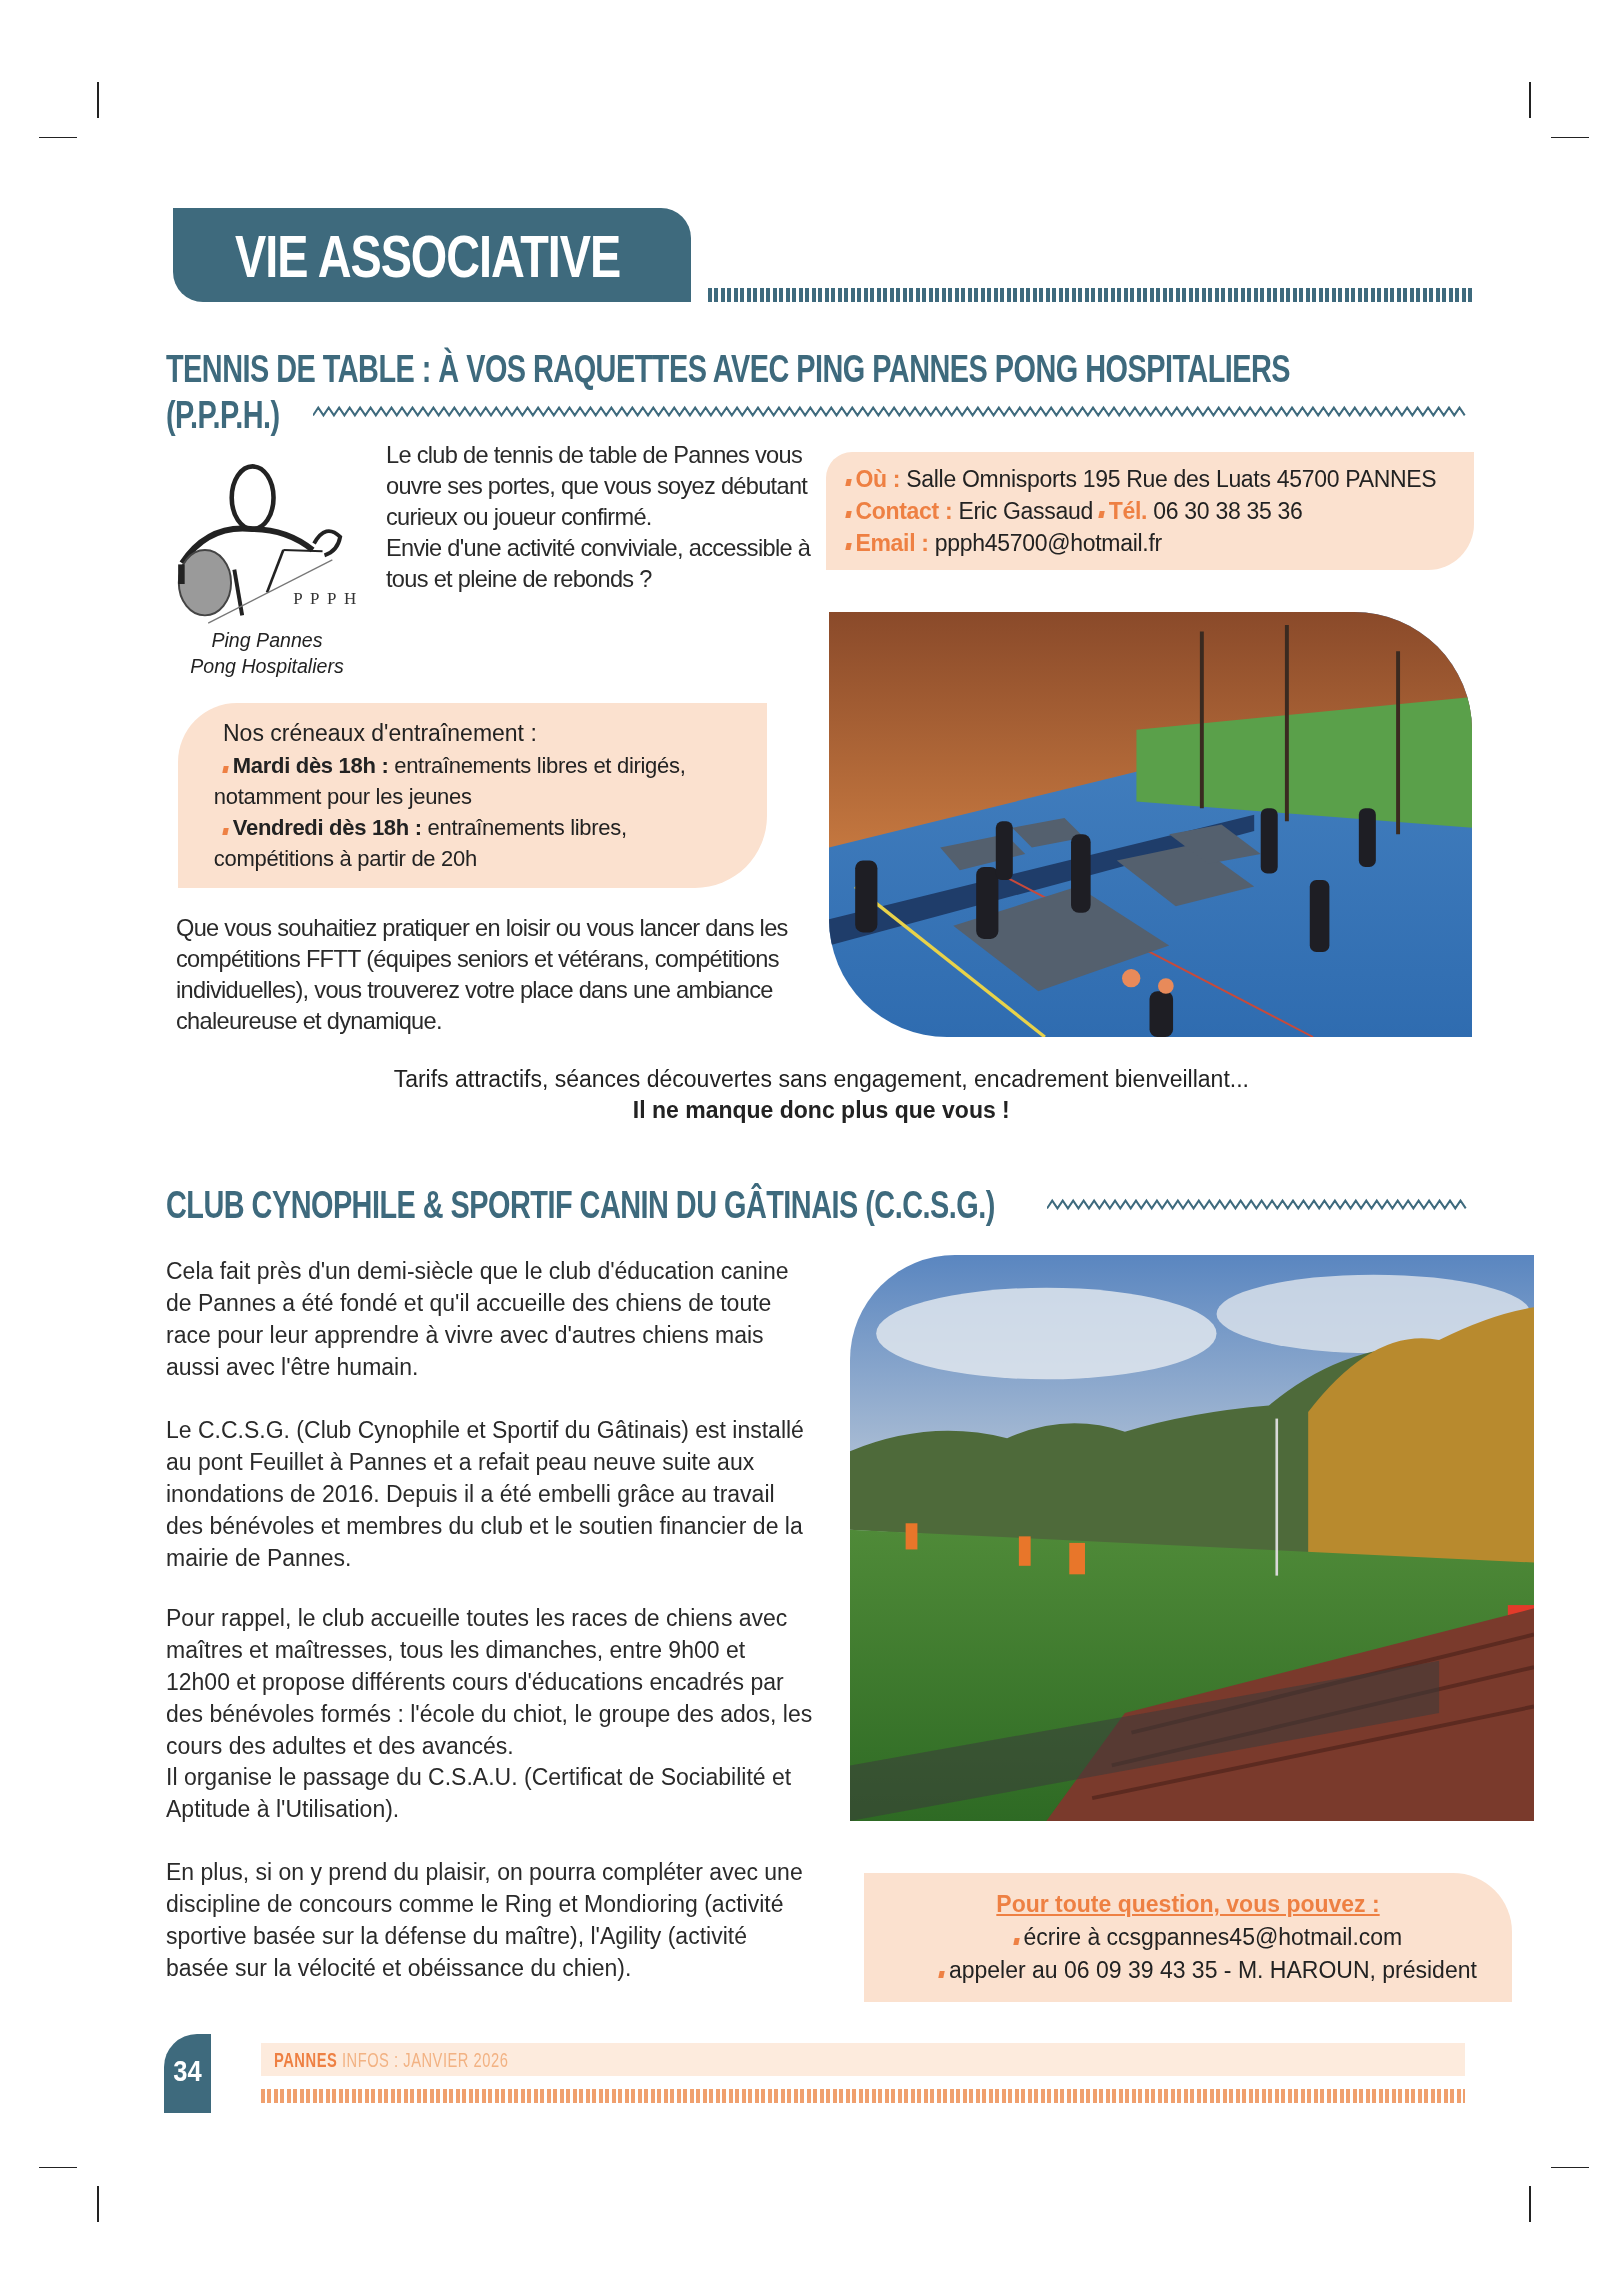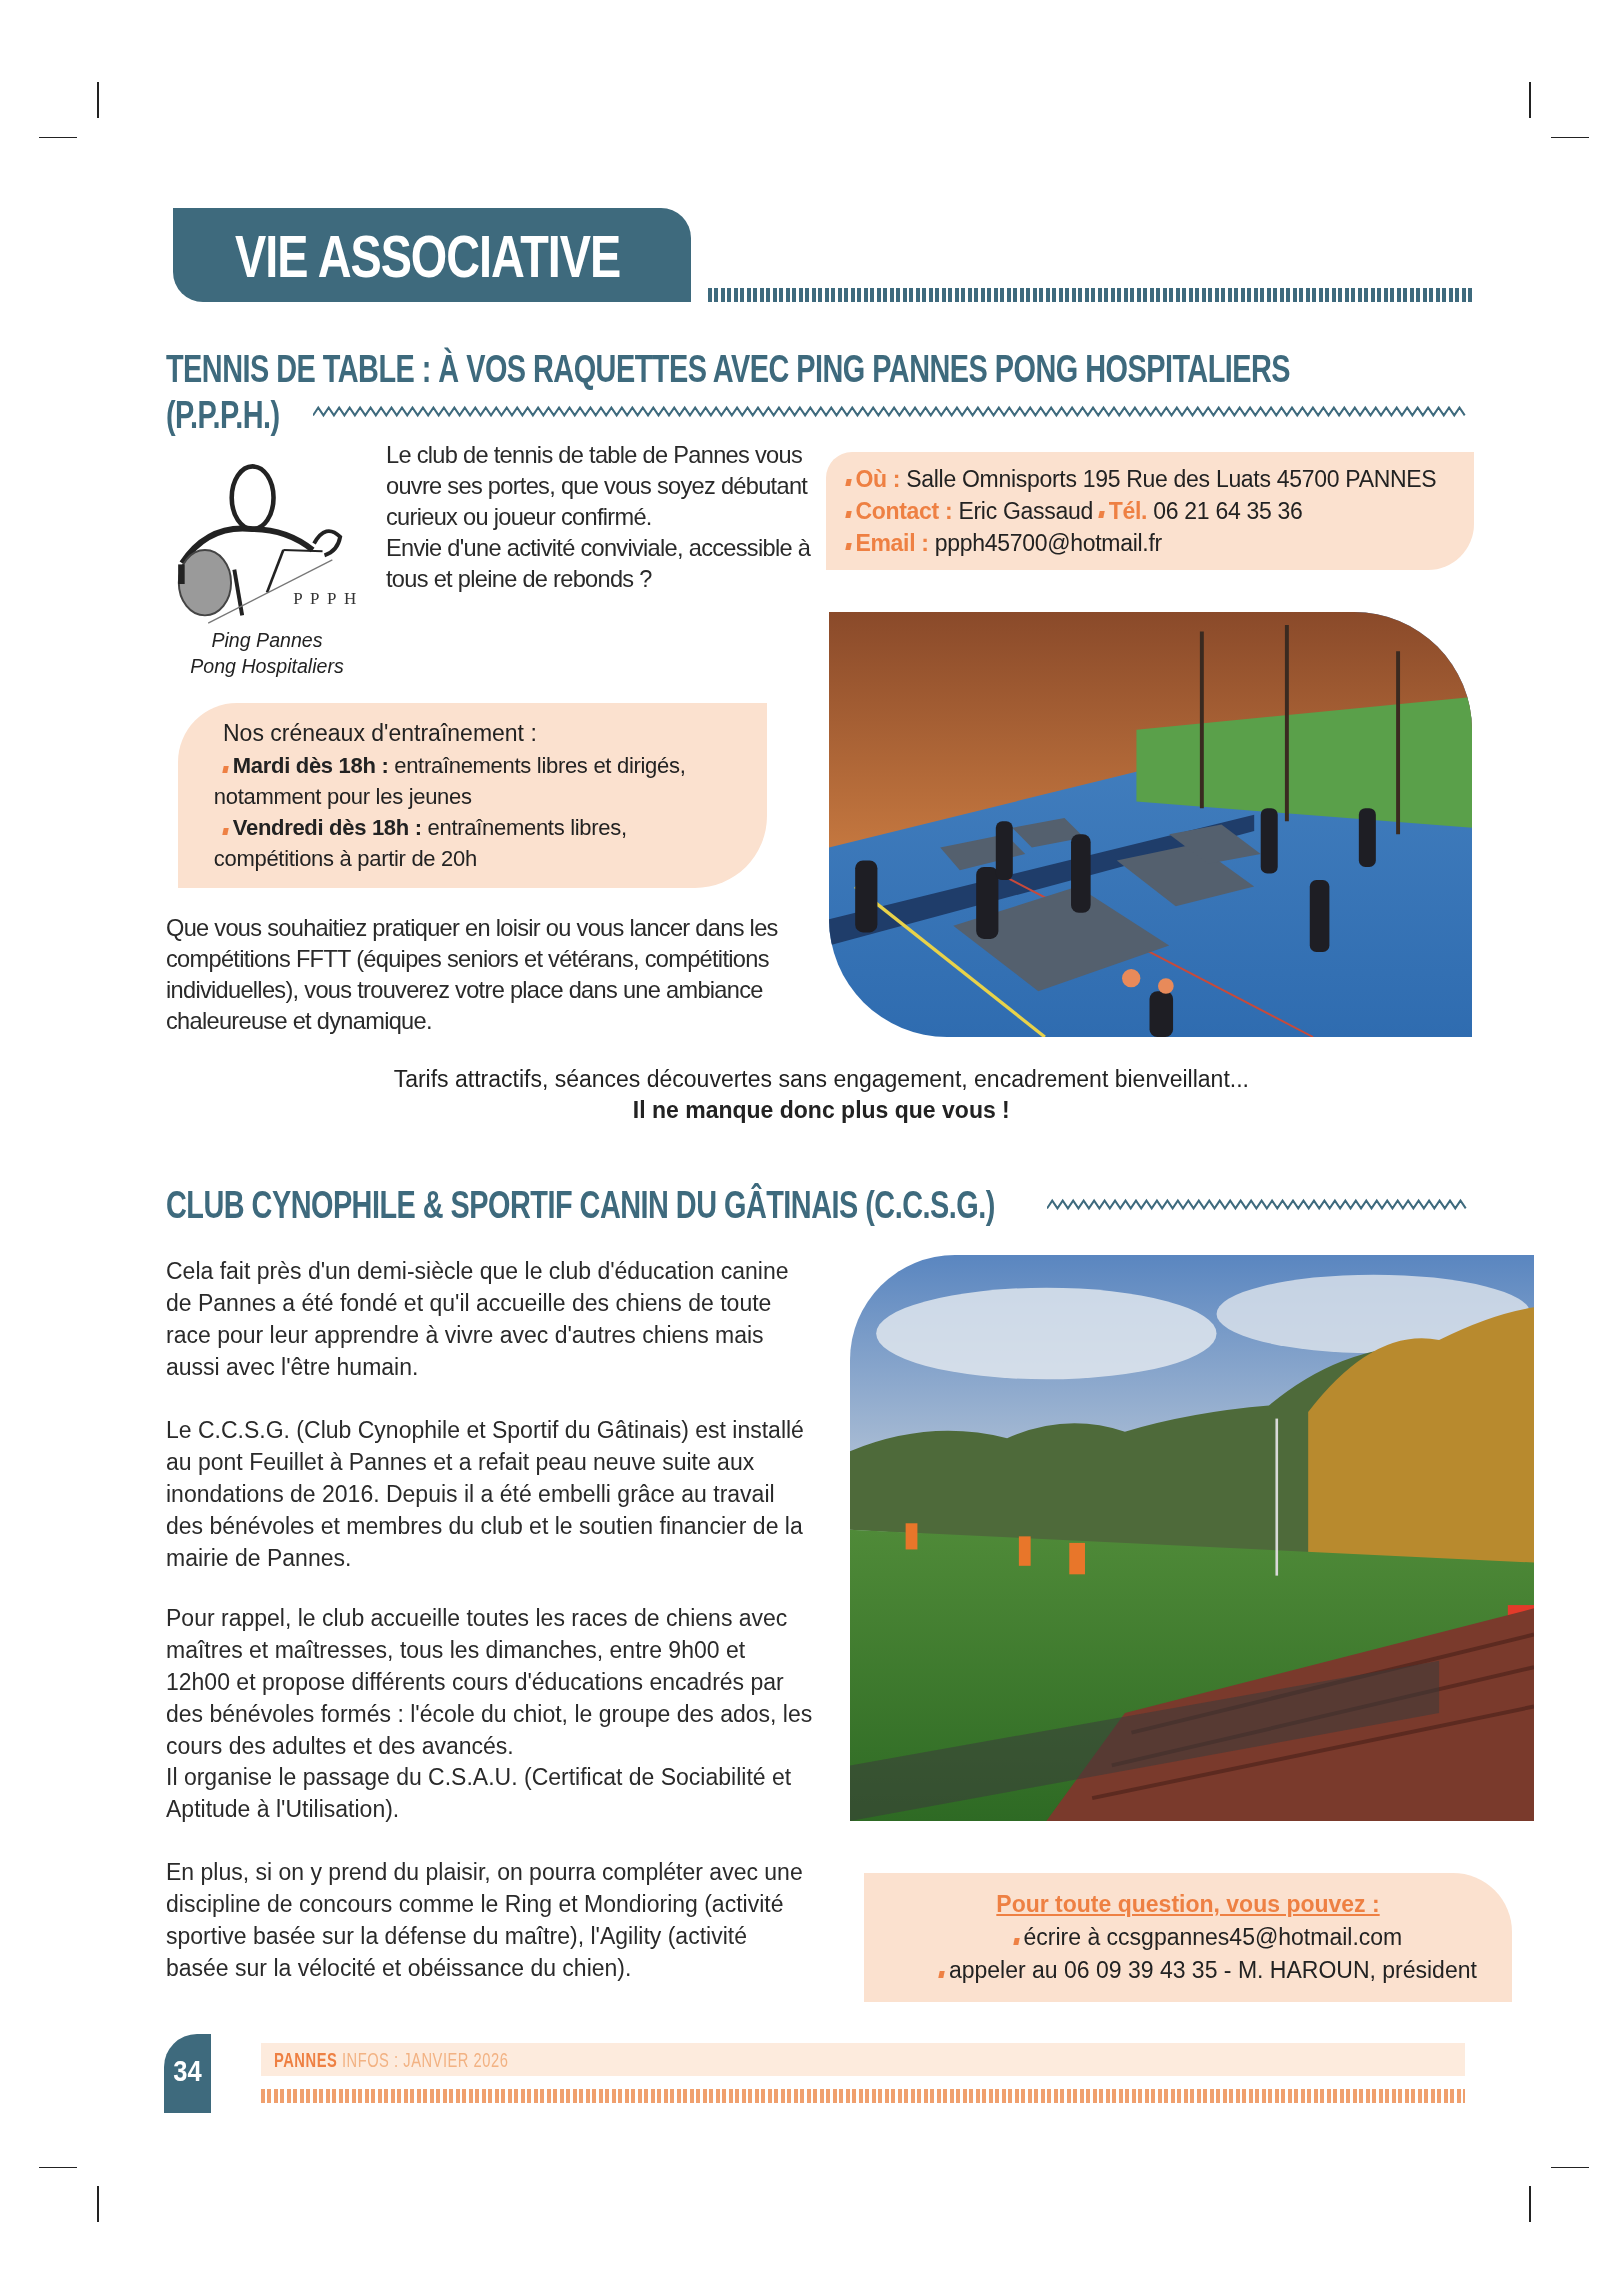--- a/index.html
+++ b/index.html
@@ -41,21 +41,21 @@
   .sched-box { left: 178px; top: 703px; width: 589px; height: 185px; border-radius: 59px 0 72px 0; padding: 14.4px 0 0 45px; }
   .sched-box .title { font-weight: normal; font-size: 23px; line-height: 33px; }
   .sched-box .line { font-size: 22px; line-height: 31px; letter-spacing: -0.3px; }
   .sched-box .line b { font-weight: bold; }
   .sched-box .cont { padding-left: 0; }
 
   .photo { position: absolute; overflow: hidden; }
   .photo1 { left: 829px; top: 612px; width: 643px; height: 425px; border-radius: 0 118px 0 118px; }
   .photo2 { left: 850px; top: 1255px; width: 684px; height: 566px; border-radius: 105px 0 0 0; }
 
-  .para2 { position: absolute; left: 166px; top: 913px; width: 655px; }
+  .para2 { position: absolute; left: 176px; top: 913px; width: 655px; }
   .tarifs { position: absolute; left: 0; top: 1064px; width: 1623px; text-align: center; }
   .tarifs .t1 { font-size: 23px; line-height: 31px; margin-left: 19.6px; }
   .tarifs .t2 { font-size: 23px; line-height: 31px; font-weight: bold; margin-left: 19.6px; }
 
   .ccsg-col { position: absolute; left: 166px; width: 648px; font-size: 23px; line-height: 32px; color: #2a2a2a; }
 
   .question-box { left: 864px; top: 1873px; width: 648px; height: 129px; border-radius: 0 59px 0 0; text-align: center; padding-top: 15px; }
   .question-box .qtitle { color: #ee8043; font-weight: bold; font-size: 23px; line-height: 33px; text-decoration: underline; }
   .question-box .line { font-size: 23px; line-height: 33px; margin-left: 40px; }
 
@@ -109,21 +109,21 @@
 <div class="intro body narrow">
   <p>Le club de tennis de table de Pannes vous ouvre ses portes, que vous soyez débutant curieux ou joueur confirmé.</p>
   <p style="margin-bottom:31px;">Envie d'une activité conviviale, accessible à tous et pleine de rebonds ?</p>
 </div>
 
 <div class="orange-box contact-box">
   <div class="line">
     <span class="bullet"></span><span class="label-o">Où :</span><span> Salle Omnisports 195 Rue des Luats 45700 PANNES</span>
   </div>
   <div class="line">
-    <span class="bullet"></span><span class="label-o">Contact :</span><span> Eric Gassaud </span><span class="bullet"></span><span class="label-o">Tél.</span><span> 06 21 64 35 36</span>
+    <span class="bullet"></span><span class="label-o">Contact :</span><span> Eric Gassaud </span><span class="bullet"></span><span class="label-o">Tél.</span><span> 06 30 38 35 36</span>
   </div>
   <div class="line">
     <span class="bullet"></span><span class="label-o">Email :</span><span> ppph45700@hotmail.fr</span>
   </div>
 </div>
 
 <div class="orange-box sched-box">
   <div class="title">Nos créneaux d'entraînement :</div>
   <div class="line"><span class="bullet"></span><b>Mardi dès 18h :</b><span> entraînements libres et dirigés,</span></div>
   <div class="line cont" style="margin-left:-9.2px;">notamment pour les jeunes</div>

